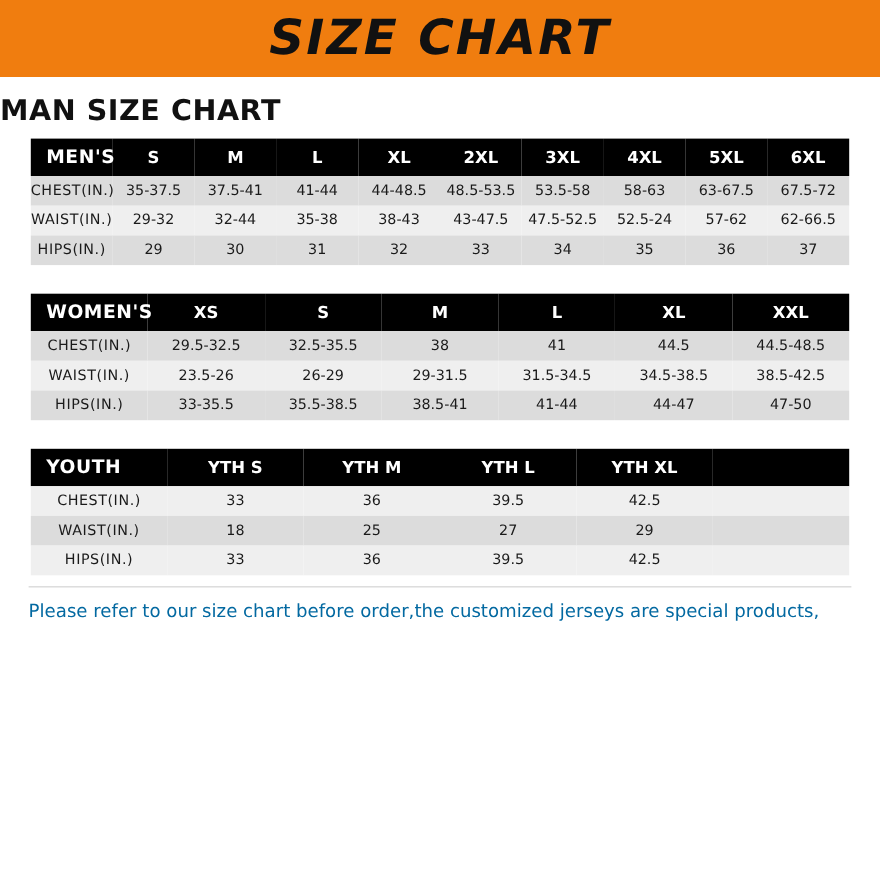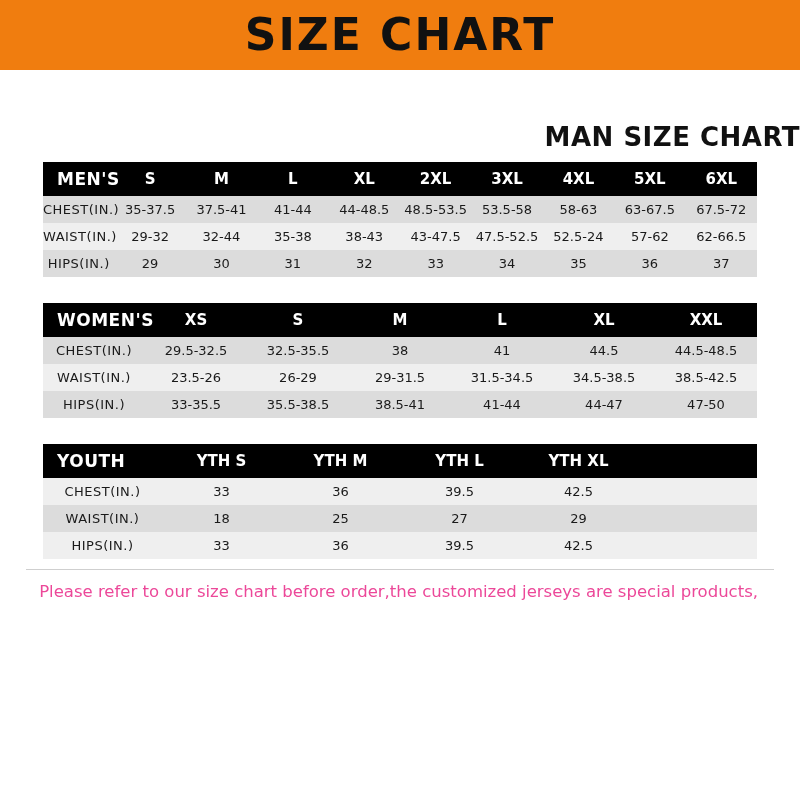--- a/index.html
+++ b/index.html
@@ -28,32 +28,32 @@
     align-items: center;
     justify-content: center;
   }
   .banner-title {
     font-family: "DejaVu Sans", sans-serif;
     font-weight: bold;
     font-size: 44px;
     letter-spacing: 2px;
     color: #111111;
     line-height: 1;
+    font-style: italic;
   }
   .section-title {
-    text-align: right;
+    text-align: left;
     font-family: "DejaVu Sans", sans-serif;
     font-weight: bold;
     font-size: 26px;
     color: #111111;
     letter-spacing: 0.5px;
-    margin-top: 36px;
   }
   .table-wrap {
-    padding: 0 43px;
+    padding: 0 28px;
     box-sizing: border-box;
   }
   table.size-table {
     width: 100%;
     border-collapse: collapse;
     table-layout: fixed;
   }
   table.size-table th,
   table.size-table td {
     text-align: center;
@@ -86,25 +86,25 @@
   }
   table.size-table tbody td.rowlabel {
     font-size: 13px;
     letter-spacing: 0.5px;
     color: #1a1a1a;
     text-align: center;
     margin-top: 12px;
   }
   .footer-note {
     padding: 10px 42px 0 26px;
-    color: #ec4899;
+    color: #0369a1;
     font-family: "DejaVu Sans", sans-serif;
     font-size: 16.5px;
     line-height: 1.45;
-    text-align: right;
+    text-align: left;
   }
   .spacer-sm { height: 10px; }
   .spacer-md { height: 16px; }
   .divider-line {
     border-top: 1px solid #cfcfcf;
     margin: 10px 26px 0 26px;
   }
 </style>
 </head>
 <body>

